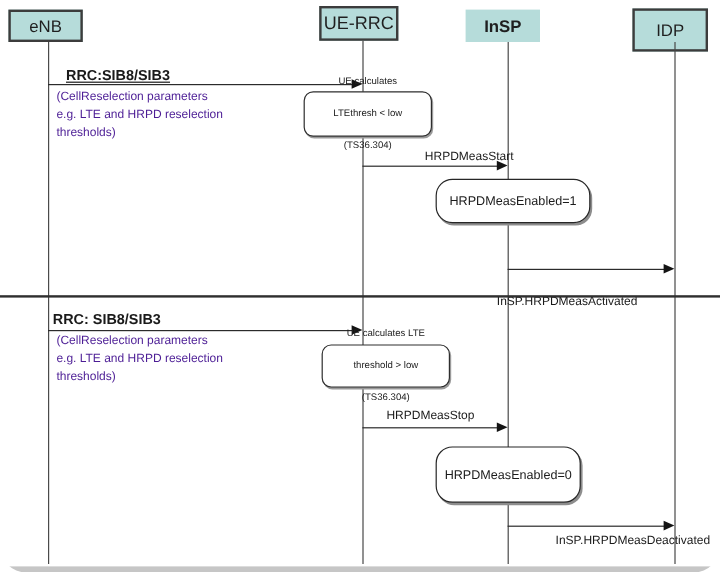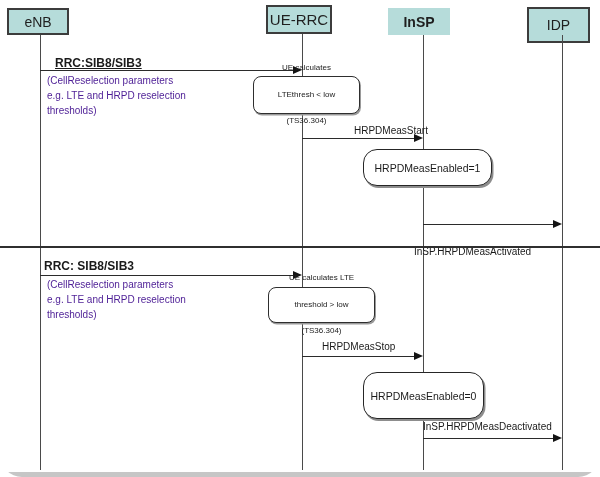--- a/index.html
+++ b/index.html
@@ -114,19 +114,19 @@
     <div>threshold &gt; low</div>
     <div>(TS36.304)</div>
   </div>
 
   <div class="msg-label" style="left:322px;top:341px;">HRPDMeasStop</div>
   <div class="msgline" style="left:302px;top:356px;width:113px;"></div>
   <div class="arrowhead" style="left:414px;top:352px;"></div>
 
   <div class="state state2">HRPDMeasEnabled=0</div>
 
-  <div class="msg-label" style="left:423px;top:421px;">InSP.HRPDMeasDeactivated</div>
+  <div class="msg-label" style="left:423px;top:445px;padding-left:40px;">InSP.HRPDMeasDeactivated</div>
   <div class="msgline" style="left:423px;top:438px;width:131px;"></div>
   <div class="arrowhead" style="left:553px;top:434px;"></div>
 
   <div class="bottom-edge"></div>
 
 </div>
 
 </body></html>

